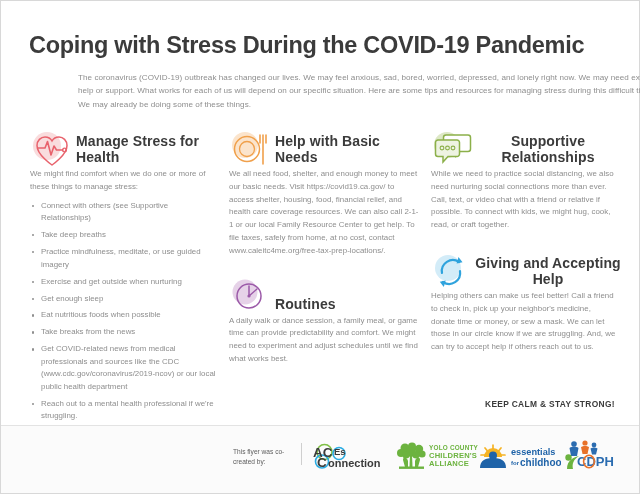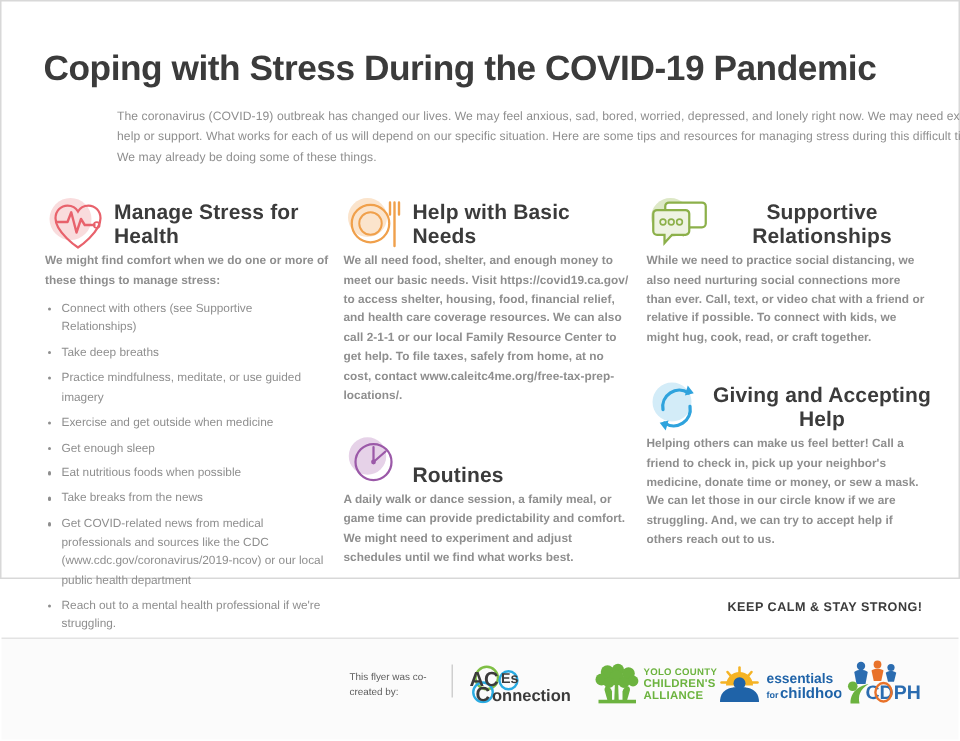--- a/index.html
+++ b/index.html
@@ -4,21 +4,21 @@
 <style>
   * { box-sizing: border-box; margin: 0; padding: 0; }
   html, body {
     width: 640px; height: 494px;
     background: #ffffff;
     font-family: "Liberation Sans", sans-serif;
     overflow: hidden;
   }
   .page {
     position: relative;
-    width: 640px; height: 386px;
+    width: 640px; height: 494px;
     background: #ffffff;
     border: 1px solid #d8d8d8;
     padding: 0;
   }
 
   
   .title {
     position: absolute;
     left: 28px; top: 32px;
     width: 584px;
@@ -70,21 +70,20 @@
     color: #3b3b3b;
     letter-spacing: 0.1px;
   }
   .sec-title.wide { left: 44px; text-align: center; }
 
   .body-text {
     font-size: 7.9px;
     line-height: 1.62;
     color: #8e8e8e;
     letter-spacing: 0.02px;
-    font-weight: bold;
   }
 
   ul.bullets {
     list-style: none;
     margin-top: 6px;
   }
   ul.bullets li {
     position: relative;
     padding-left: 11px;
     margin-bottom: 4.5px;
@@ -176,21 +175,21 @@
             <circle cx="34.5" cy="21" r="1.9" fill="none" stroke="#e8626c" stroke-width="1.2"></circle>
           </svg>
         </span>
         <span class="sec-title">Manage Stress for Health</span>
       </div>
       <p class="body-text">We might find comfort when we do one or more of these things to manage stress:</p>
       <ul class="bullets">
         <li>Connect with others (see Supportive Relationships)</li>
         <li>Take deep breaths</li>
         <li>Practice mindfulness, meditate, or use guided imagery</li>
-        <li>Exercise and get outside when medicine</li>
+        <li>Exercise and get outside when nurturing</li>
         <li>Get enough sleep</li>
         <li>Eat nutritious foods when possible</li>
         <li>Take breaks from the news</li>
         <li>Get COVID-related news from medical professionals and sources like the CDC (www.cdc.gov/coronavirus/2019-ncov) or our local public health department</li>
         <li>Reach out to a mental health professional if we're struggling.</li>
       </ul>
       <p class="tail-note">See back side for more ideas and resources and visit http://covid19.ca.gov/manage-stress-for-health</p>
     </div>
 
   </div>

